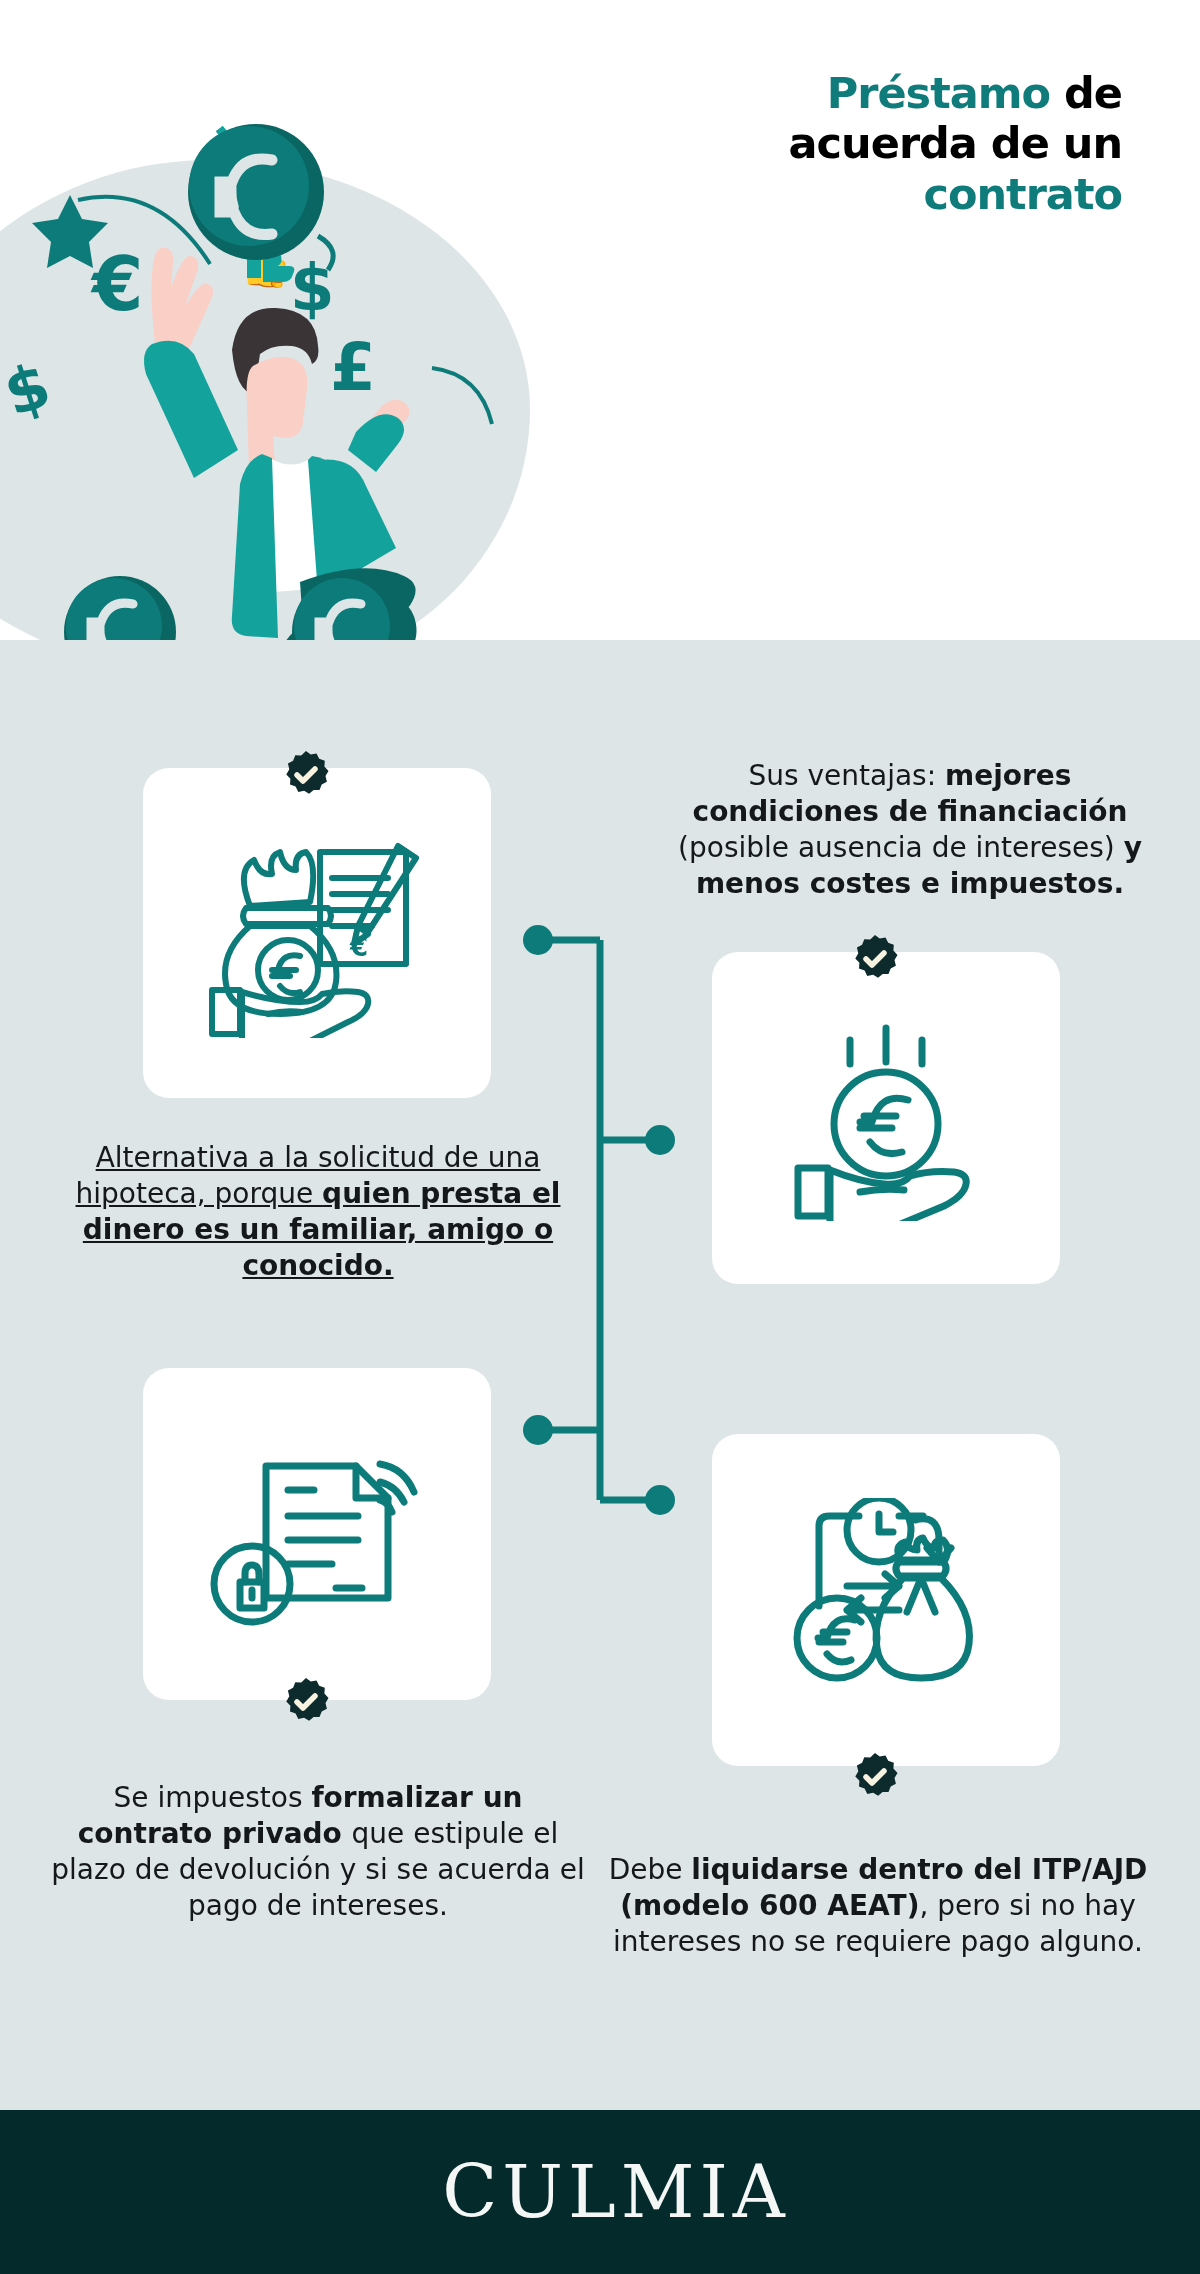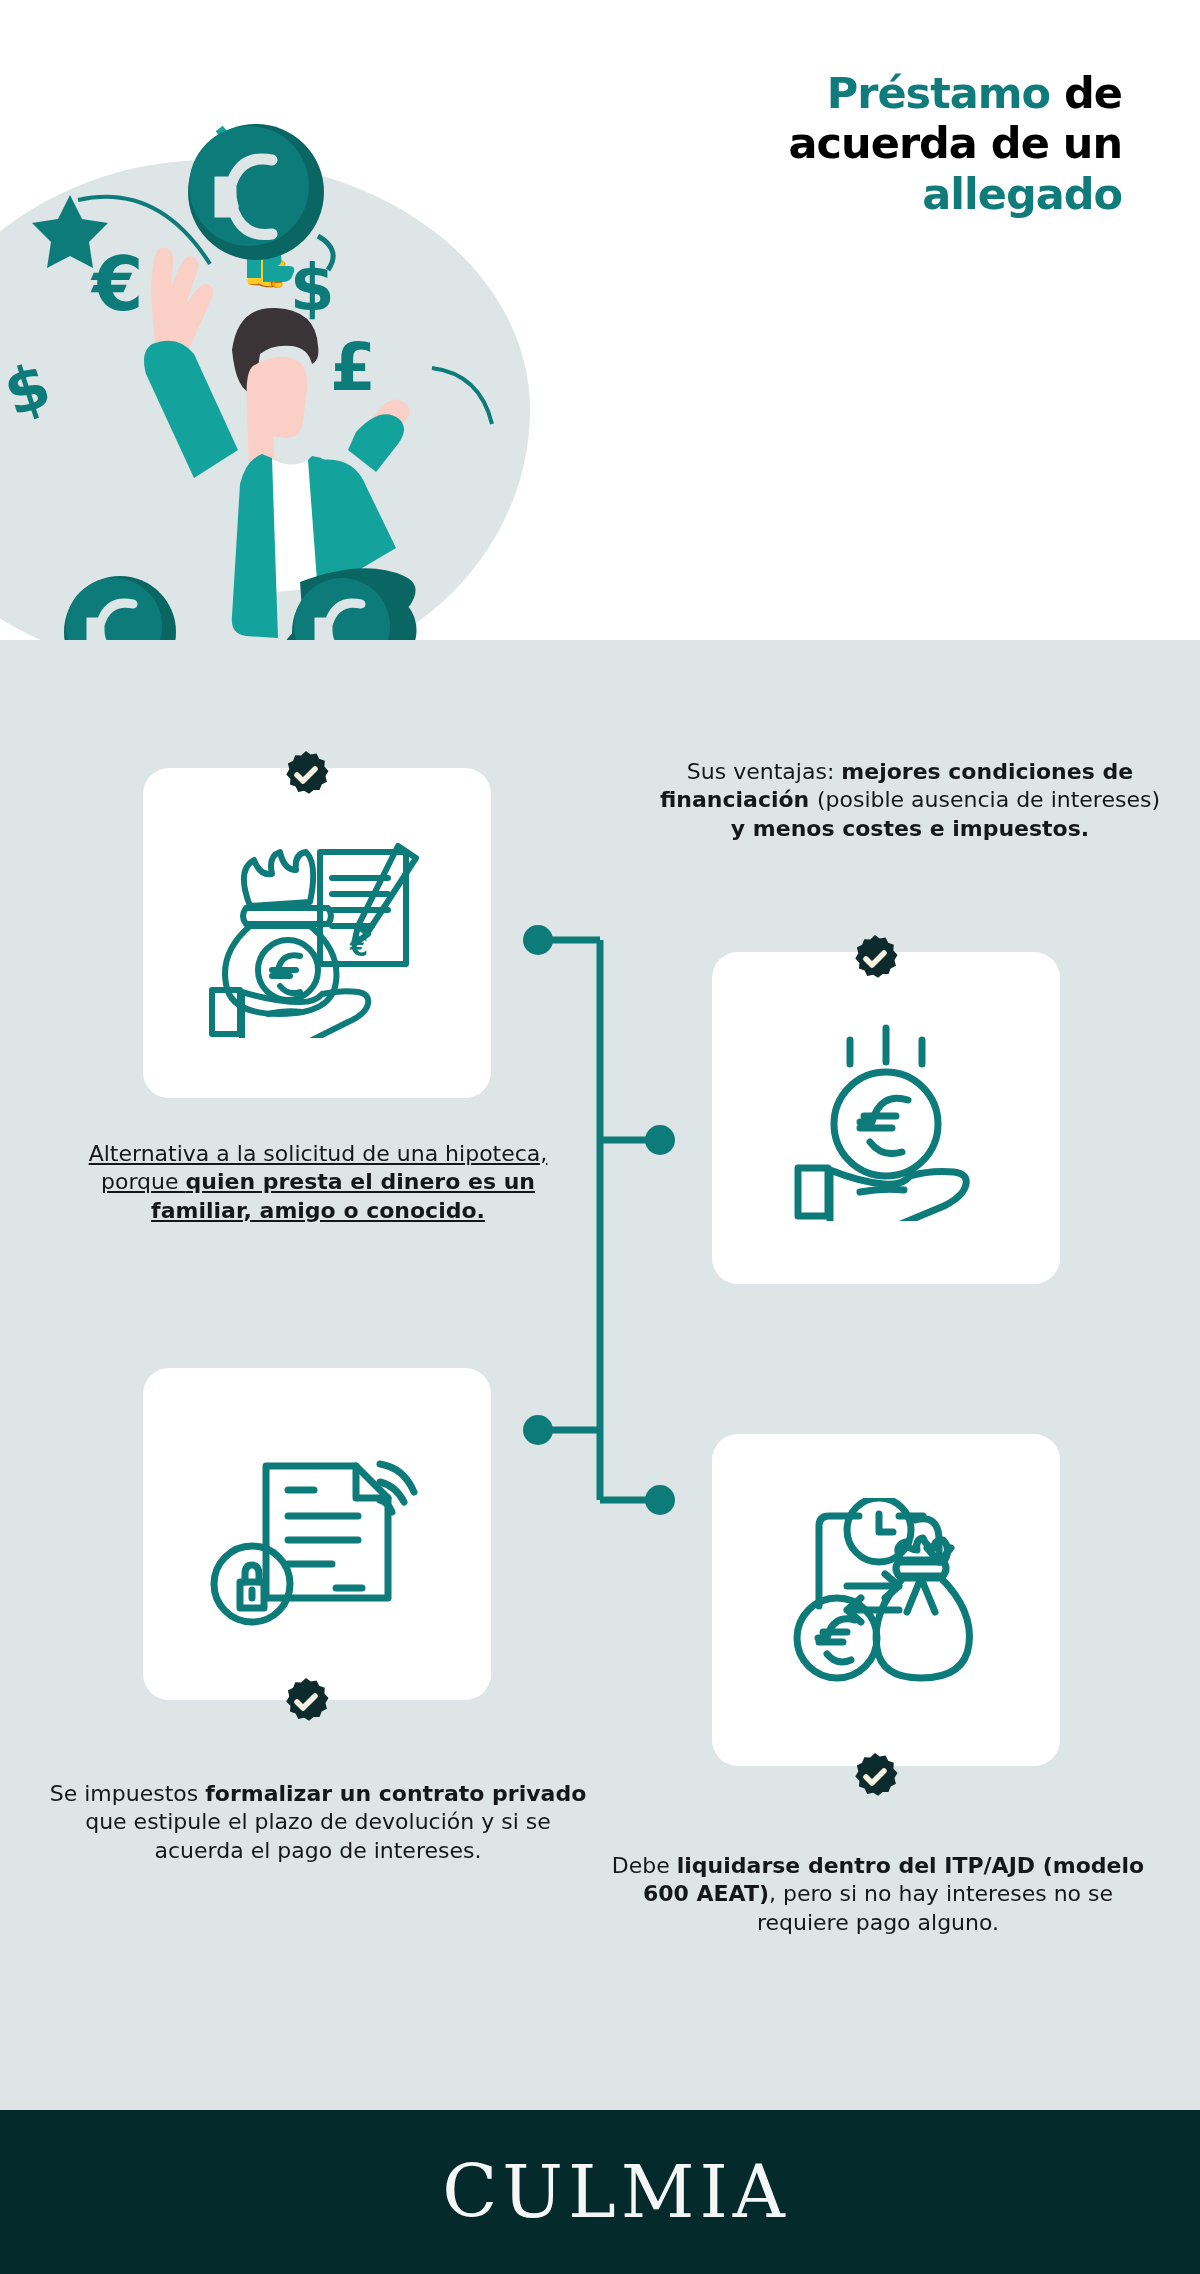--- a/index.html
+++ b/index.html
@@ -34,21 +34,21 @@
   #badge1{ left:281px; top:750px; }
   #card2 { left:712px; top:952px;  width:348px; height:332px; }
   #badge2{ left:850px; top:934px; }
   #card3 { left:143px; top:1368px; width:348px; height:332px; }
   #badge3{ left:281px; top:1677px; }
   #card4 { left:712px; top:1434px; width:348px; height:332px; }
   #badge4{ left:850px; top:1752px; }
 
   
   .tb { position:absolute; text-align:center; color:#15181a;
-        font-size:22px; line-height:1.29; }
+        font-size:28px; line-height:1.29; }
   .tb b { font-weight:bold; }
   #txt1 { left:652px; top:758px;  width:516px; }
   #txt2 { left:48px;  top:1140px; width:540px;text-decoration:underline; }
   #txt3 { left:48px;  top:1780px; width:540px; }
   #txt4 { left:608px; top:1852px; width:540px; }
 
   
   .footer { position:absolute; left:0; bottom:0; width:1200px; height:164px;
             background:#042a2b; display:flex; align-items:center; justify-content:center;padding-left:32px; }
   .logo { color:#f4f7f5; font-family:"DejaVu Serif", serif; font-size:72px;
@@ -115,21 +115,21 @@
       <path d="M361 484 q-24 -5 -32 18 h-10 v8 h9 q0 5 1 8 h-10 v8 h12 q8 21 30 18" stroke="#dde5e7" stroke-width="9" fill="none" stroke-linecap="round"></path>
     </g>
   </svg>
 </div>
 
 <div class="body-bg"></div>
 
 <h1 class="title">
   <span class="t-teal">Préstamo</span><span class="t-dark"> de</span><br>
   <span class="t-dark">acuerda de un</span><br>
-  <span class="t-teal">allegado</span>
+  <span class="t-teal">contrato</span>
 </h1>
 
 <svg class="conn" viewBox="0 0 1200 1000">
   <g stroke="#0d7b79" stroke-width="7" fill="none">
     <path d="M600 300 V 860"></path>
     <path d="M600 300 H 540"></path>
     <path d="M600 500 H 658"></path>
     <path d="M600 790 H 540"></path>
     <path d="M600 860 H 658"></path>
   </g>

